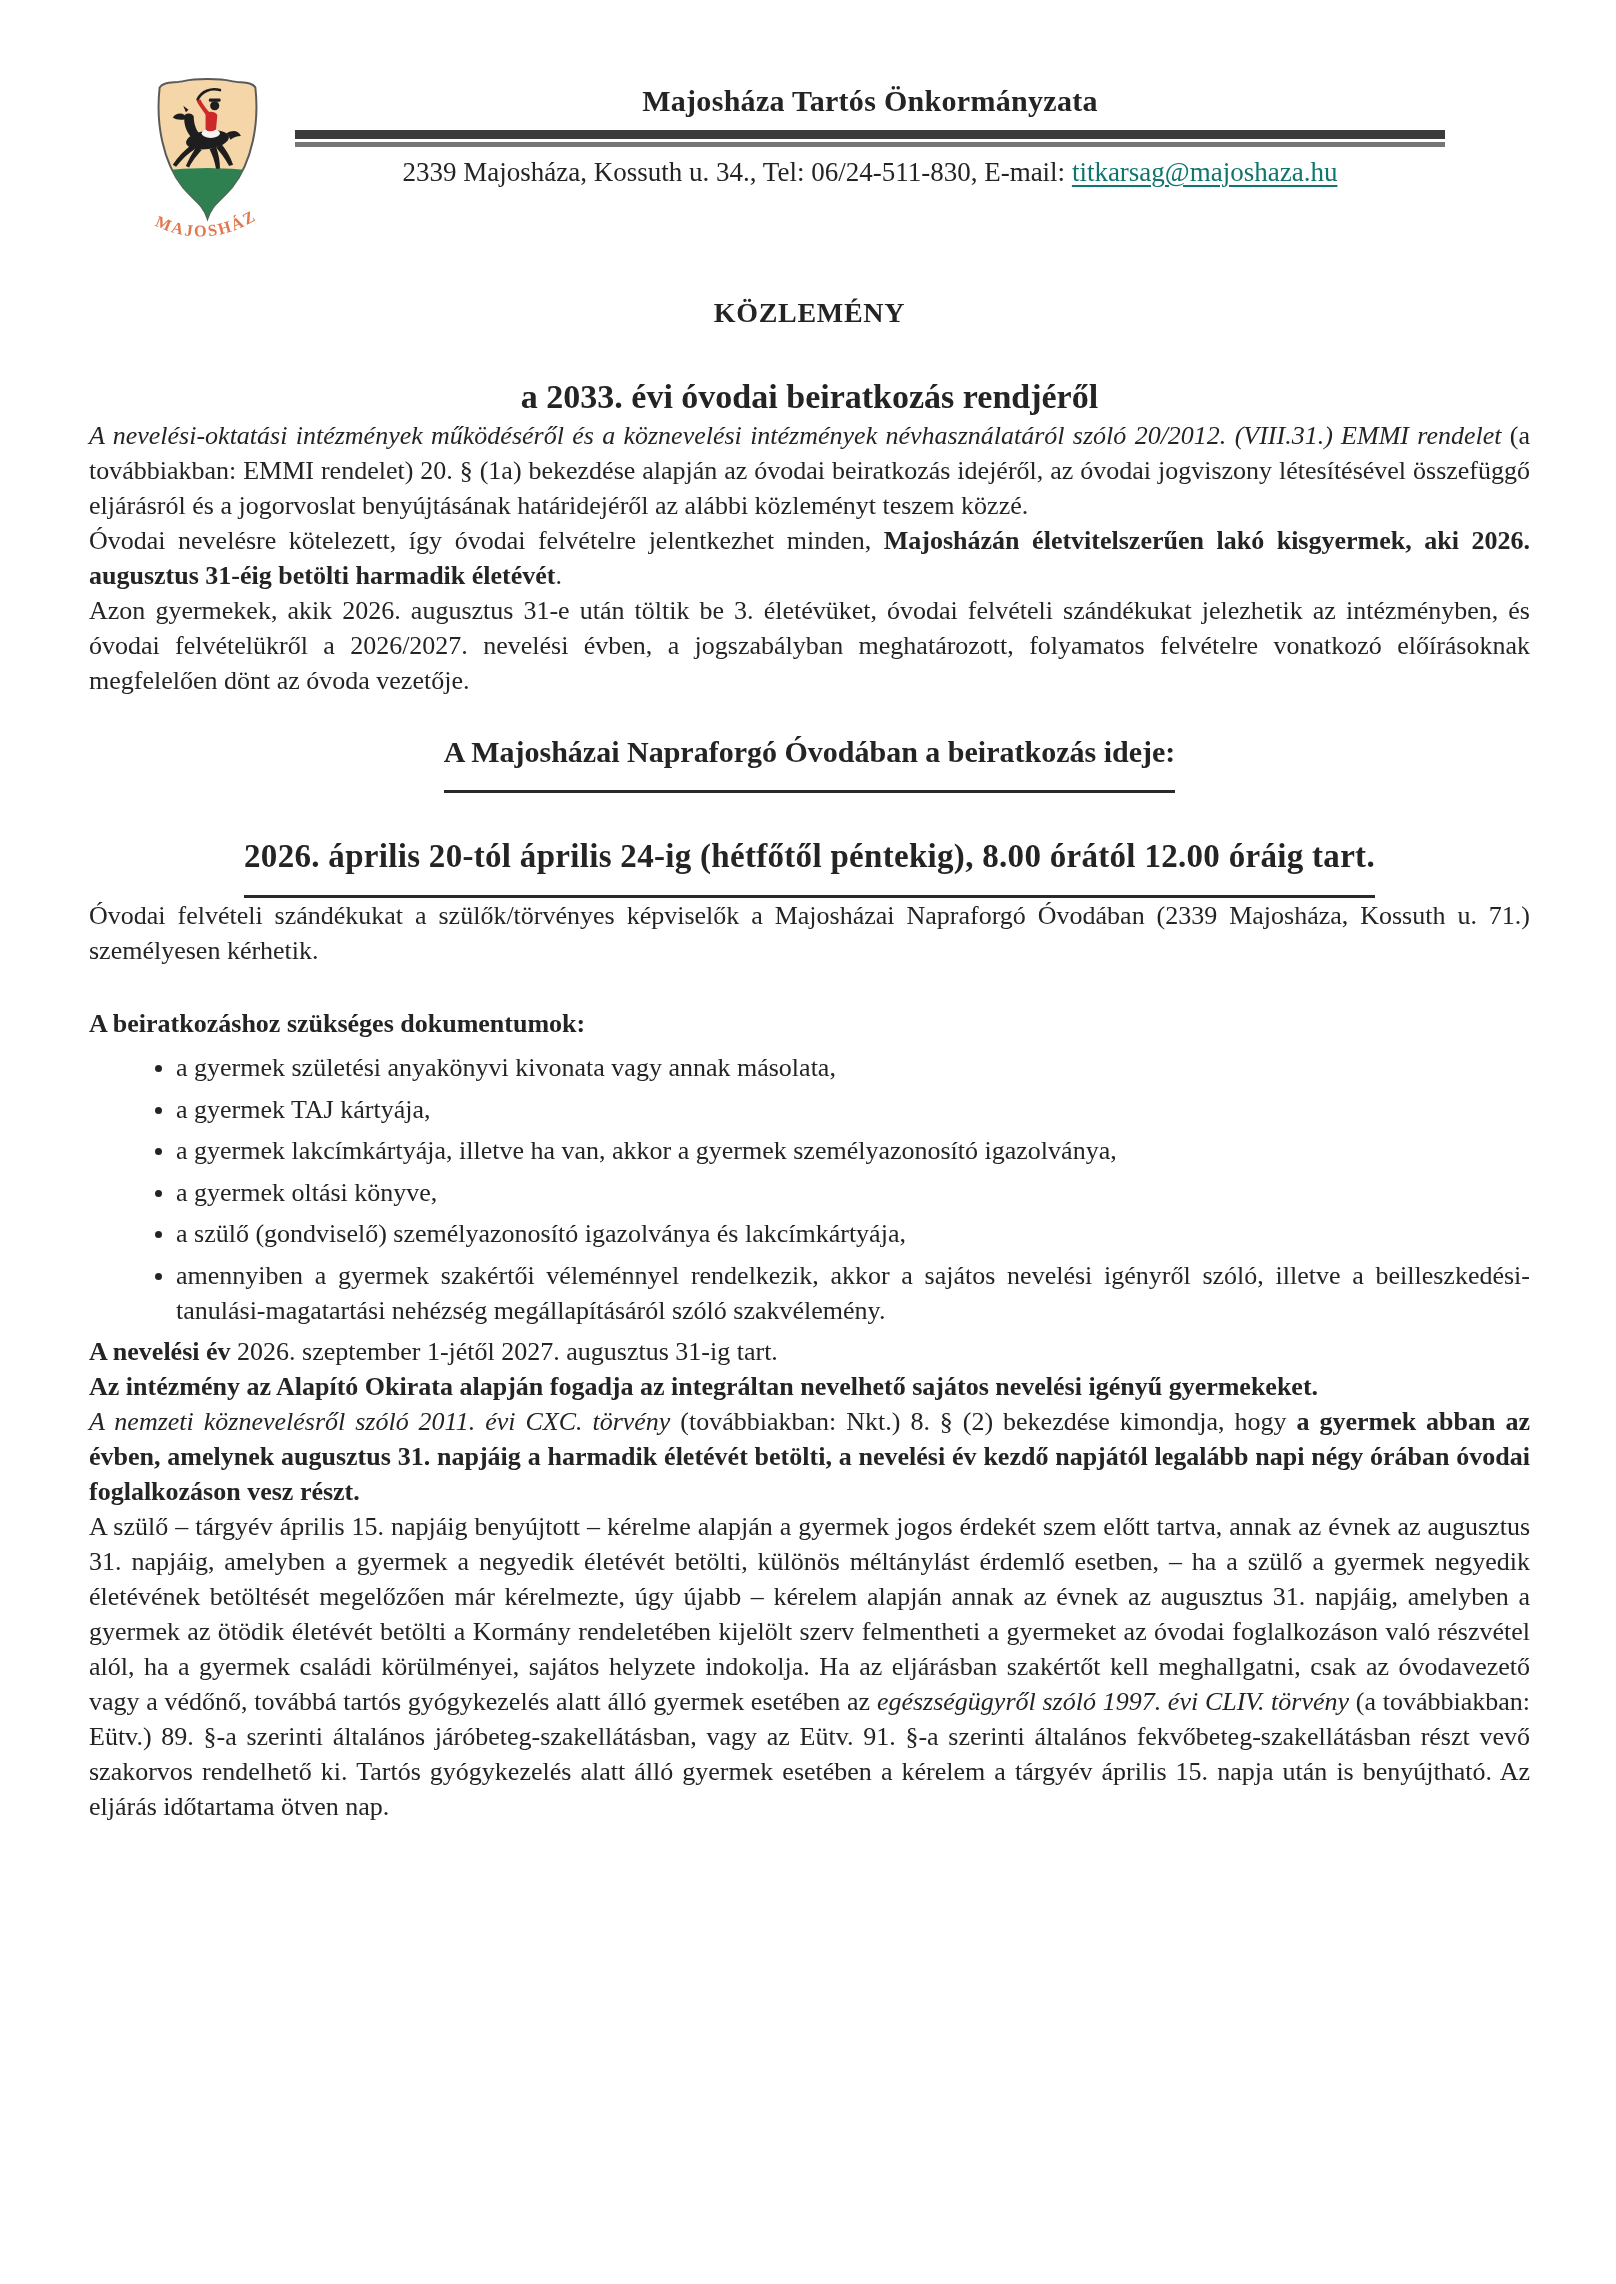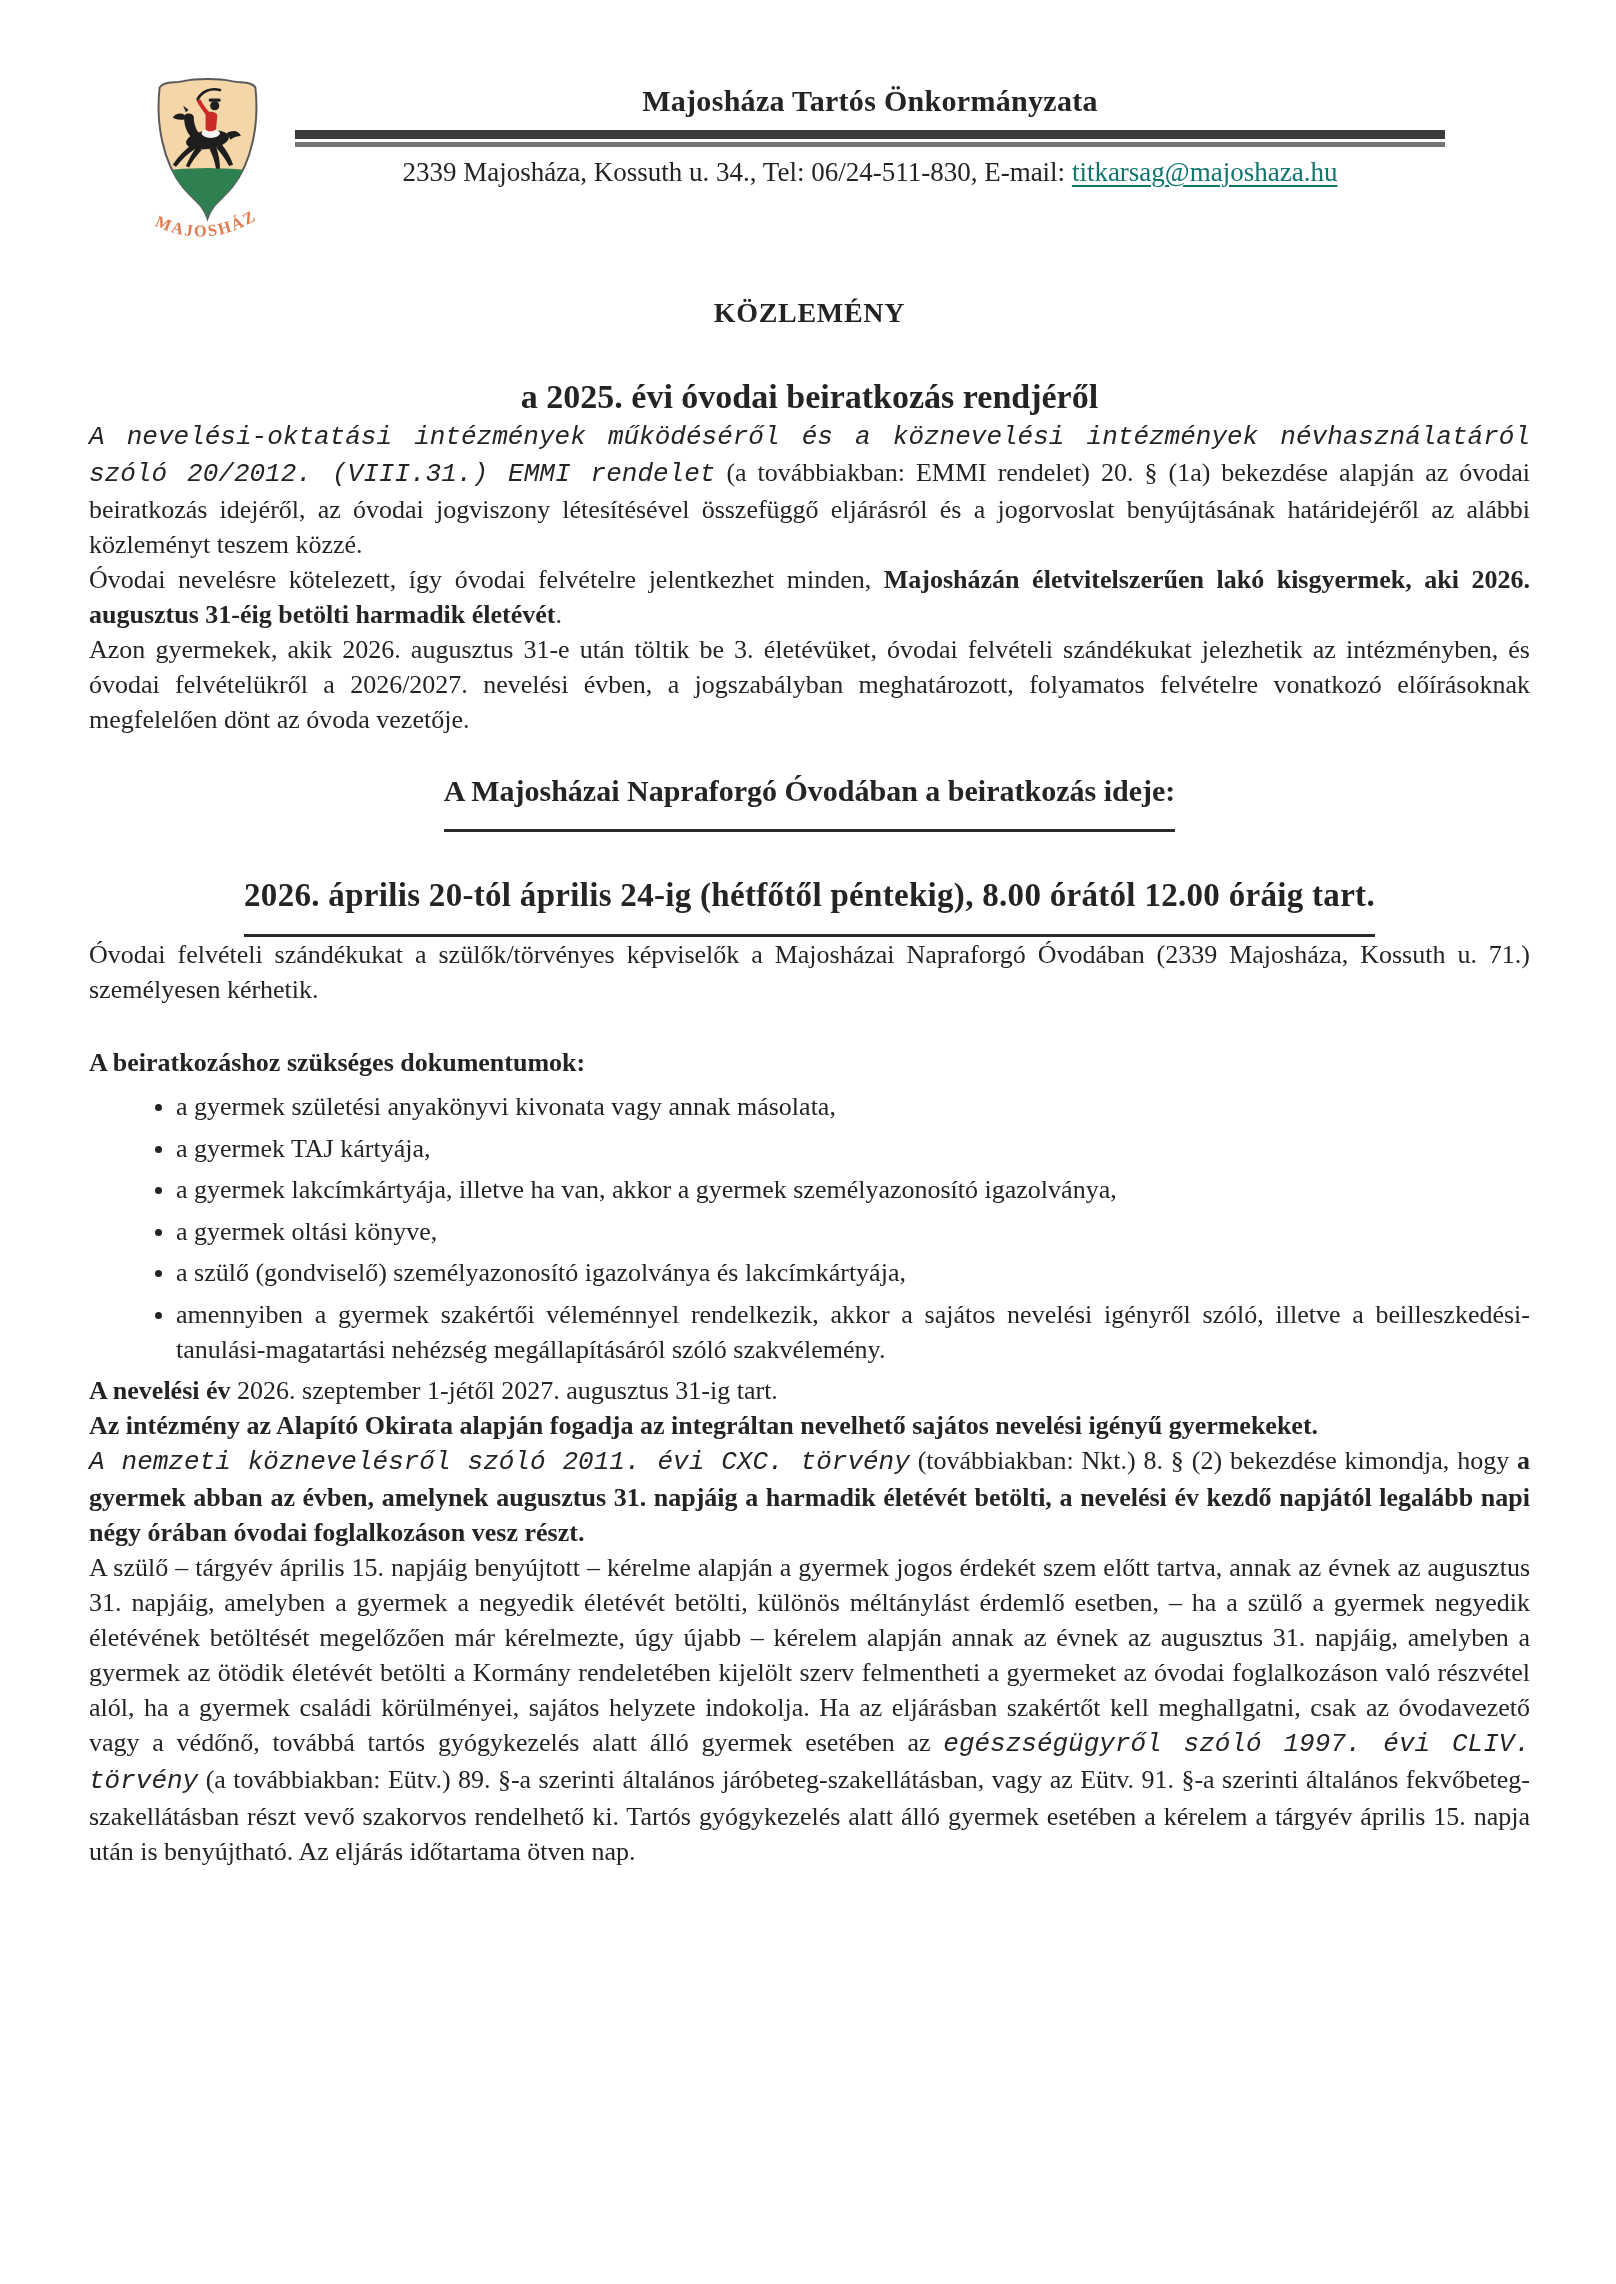--- a/index.html
+++ b/index.html
@@ -82,21 +82,21 @@
     text-align: justify;
   }
   .mt-intro    { margin-top: 42px; }
   .mt-elig     { margin-top: 29px; }
   .mt-request  { margin-top: 31px; }
   .mt-district { margin-top: 42px; }
   .mt-year     { margin-top: 36px; }
   .mt-integr   { margin-top: 34px; }
   .mt-legal    { margin-top: 30px; }
 
-  .it { font-style: italic; font-family: Liberation Mono, monospace; }
+  .it { font-style: italic; }
   .b  { font-weight: bold; }
 
   .center-head { text-align: center; }
   .mt-enroll { margin-top: 35px; }
   .mt-dates  { margin-top: 43px; }
   .uline {
     display: inline-block;
     font-weight: bold;
     border-bottom: 3.9px solid #2a2a2a;
     padding-bottom: 19px;
@@ -179,21 +179,21 @@
     <div class="address">
       <span>2339 Majosháza, Kossuth u. 34., Tel: 06/24-511-830, E-mail: </span><a class="email-link">titkarsag@majoshaza.hu</a>
     </div>
   </div>
 </div>
 
 <div class="content">
 
   <div class="doc-title">KÖZLEMÉNY</div>
 
-  <div class="doc-subtitle">a 2025. évi óvodai beiratkozás rendjéről</div>
+  <div class="doc-subtitle">a 2033. évi óvodai beiratkozás rendjéről</div>
 
   <p class="body-p mt-intro"><span class="it">A nevelési-oktatási intézmények működéséről és a köznevelési intézmények névhasználatáról szóló 20/2012. (VIII.31.) EMMI rendelet</span><span> (a továbbiakban: EMMI rendelet) 20. § (1a) bekezdése alapján az óvodai beiratkozás idejéről, az óvodai jogviszony létesítésével összefüggő eljárásról és a jogorvoslat benyújtásának határidejéről az alábbi közleményt teszem közzé.</span></p>
 
   <p class="body-p mt-elig"><span>Óvodai nevelésre kötelezett, így óvodai felvételre jelentkezhet minden, </span><span class="b">Majosházán életvitelszerűen lakó kisgyermek, aki 2026. augusztus 31-éig betölti harmadik életévét</span><span>.</span><br><span>Azon gyermekek, akik 2026. augusztus 31-e után töltik be 3. életévüket, óvodai felvételi szándékukat jelezhetik az intézményben, és óvodai felvételükről a 2026/2027. nevelési évben, a jogszabályban meghatározott, folyamatos felvételre vonatkozó előírásoknak megfelelően dönt az óvoda vezetője.</span></p>
 
   <div class="center-head mt-enroll">
     <span class="uline enroll-size">A Majosházai Napraforgó Óvodában a beiratkozás ideje:</span>
   </div>
 
   <div class="center-head mt-dates">

